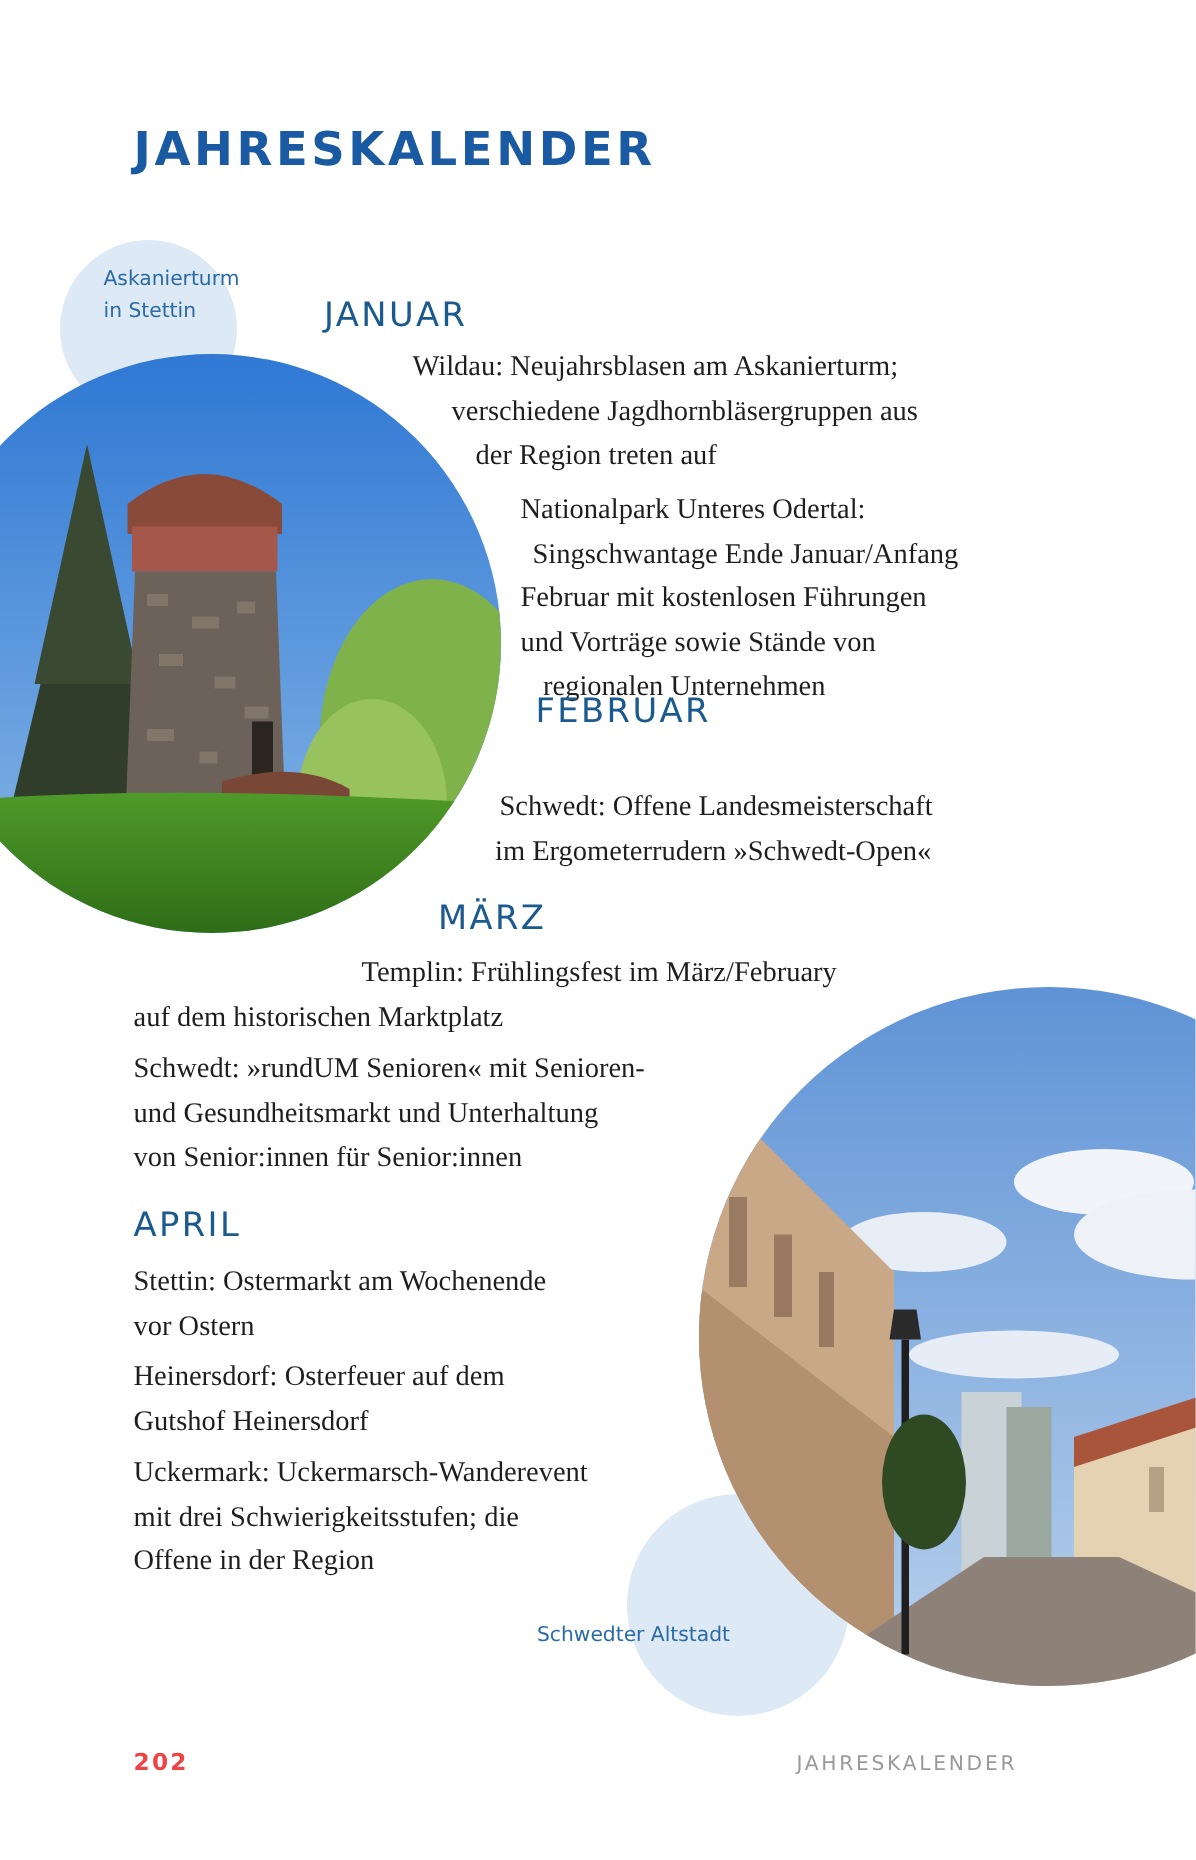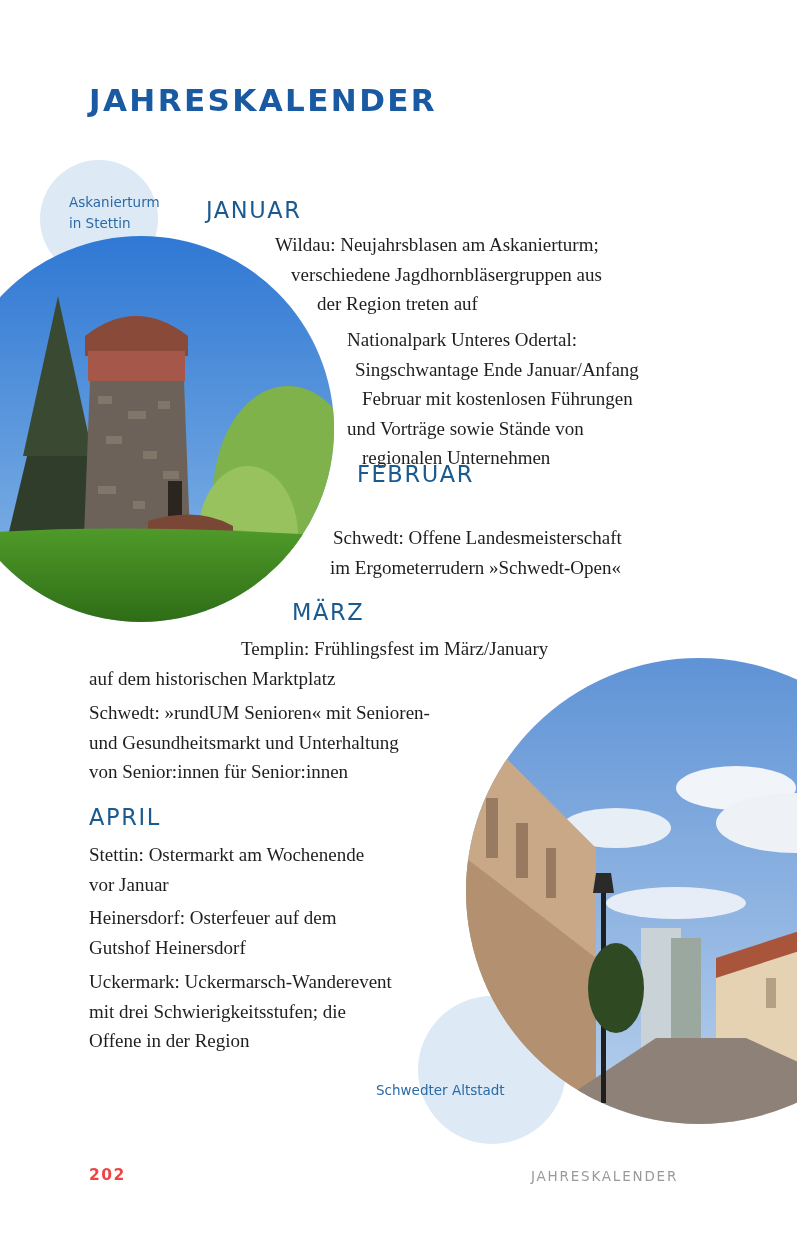--- a/index.html
+++ b/index.html
@@ -14,21 +14,21 @@
   .entry .line { display:block; }
   .footer-num { position:absolute; left:89px; top:1166px; font-size:15.5px; font-weight:bold; letter-spacing:1.5px; color:#ef4444; }
   .footer-title { position:absolute; left:531px; top:1168px; font-size:13.5px; letter-spacing:1.8px; color:#9a9a9a; }
 </style>
 </head>
 <body>
 
 <h1 class="title sans">JAHRESKALENDER</h1>
 
 <div class="bubble" style="left:40px;top:160px;width:118px;height:118px;"></div>
-<div class="caption sans" style="left:69px;top:192px;">
+<div class="caption sans" style="left:69px;top:176px;">
   <span style="display:block">Askanierturm</span>
   <span style="display:block">in Stettin</span>
 </div>
 <div class="photo" style="left:-52px;top:236px;width:386px;height:386px;">
   <svg width="386" height="386" viewBox="0 0 386 386">
     <defs>
       <linearGradient id="sky1" x1="0" y1="0" x2="0" y2="1">
         <stop offset="0" stop-color="#2f78d4"></stop>
           <stop offset="1" stop-color="#8ab8e6"></stop>
       </linearGradient>
@@ -58,55 +58,55 @@
       <rect x="150" y="250" width="18" height="8"></rect>
         <rect x="185" y="265" width="12" height="8"></rect>
     </g>
     <rect x="220" y="245" width="14" height="36" fill="#2b2520"></rect>
     <path d="M200,285 Q250,270 285,290 L285,310 L200,310 Z" fill="#7a4636"></path>
 
     <path d="M0,300 Q150,285 386,300 L386,386 L0,386 Z" fill="url(#grass1)"></path>
   </svg>
 </div>
 
-<h2 class="month sans" style="left:206px;top:196px;text-align:center;">JANUAR</h2>
+<h2 class="month sans" style="left:216px;top:196px;text-align:center;">JANUAR</h2>
 <p class="entry" style="left:275px;top:230px;">
   <span class="line" style="margin-left:0">Wildau: Neujahrsblasen am Askanierturm;</span>
-  <span class="line" style="margin-left:16px">verschiedene Jagdhornbläsergruppen aus</span>
+  <span class="line" style="margin-left:26px">verschiedene Jagdhornbläsergruppen aus</span>
   <span class="line" style="margin-left:42px">der Region treten auf</span>
 </p>
 <p class="entry" style="left:347px;top:325px;">
   <span class="line" style="margin-left:0">Nationalpark Unteres Odertal:</span>
   <span class="line" style="margin-left:8px">Singschwantage Ende Januar/Anfang</span>
-  <span class="line" style="margin-left:15px">Februar mit kostenlosen Führungen</span>
+  <span class="line" style="">Februar mit kostenlosen Führungen</span>
   <span class="line" style="">und Vorträge sowie Stände von</span>
   <span class="line" style="margin-left:15px">regionalen Unternehmen</span>
 </p>
 
 <h2 class="month sans" style="left:357px;top:460px;">FEBRUAR</h2>
 <p class="entry" style="left:330px;top:523px;">
   <span class="line" style="margin-left:3px">Schwedt: Offene Landesmeisterschaft</span>
   <span class="line" style="margin-left:0">im Ergometerrudern »Schwedt-Open«</span>
 </p>
 
 <h2 class="month sans" style="left:292px;top:598px;">MÄRZ</h2>
 <p class="entry" style="left:89px;top:634px;">
-  <span class="line" style="margin-left:152px">Templin: Frühlingsfest im März/January</span>
+  <span class="line" style="margin-left:152px">Templin: Frühlingsfest im März/February</span>
   <span class="line" style="margin-left:0">auf dem historischen Marktplatz</span>
 </p>
 <p class="entry" style="left:89px;top:698px;">
   <span class="line">Schwedt: »rundUM Senioren« mit Senioren-</span>
   <span class="line">und Gesundheitsmarkt und Unterhaltung</span>
   <span class="line">von Senior:innen für Senior:innen</span>
 </p>
 
 <h2 class="month sans" style="left:89px;top:803px;">APRIL</h2>
 <p class="entry" style="left:89px;top:840px;">
   <span class="line">Stettin: Ostermarkt am Wochenende</span>
-  <span class="line">vor Januar</span>
+  <span class="line">vor Ostern</span>
 </p>
 <p class="entry" style="left:89px;top:903px;">
   <span class="line">Heinersdorf: Osterfeuer auf dem</span>
   <span class="line">Gutshof Heinersdorf</span>
 </p>
 <p class="entry" style="left:89px;top:967px;">
   <span class="line">Uckermark: Uckermarsch-Wanderevent</span>
   <span class="line">mit drei Schwierigkeitsstufen; die</span>
   <span class="line">Offene in der Region</span>
 </p>
@@ -146,18 +146,18 @@
         <rect x="420" y="285" width="10" height="30"></rect>
     </g>
 
     <polygon points="60,466 190,380 280,380 466,466" fill="#8d8178"></polygon>
 
     <rect x="135" y="235" width="5" height="210" fill="#1f1f1f"></rect>
     <polygon points="127,235 148,235 145,215 130,215" fill="#2a2a2a"></polygon>
     <ellipse cx="150" cy="330" rx="28" ry="45" fill="#2f4a22"></ellipse>
   </svg>
 </div>
-<div class="caption sans" style="left:376px;top:1080px;">
+<div class="caption sans" style="left:358px;top:1080px;">
   <span style="display:block">Schwedter Altstadt</span>
 </div>
 
 <div class="footer-num sans">202</div>
 <div class="footer-title sans">JAHRESKALENDER</div>
 
 </body></html>

